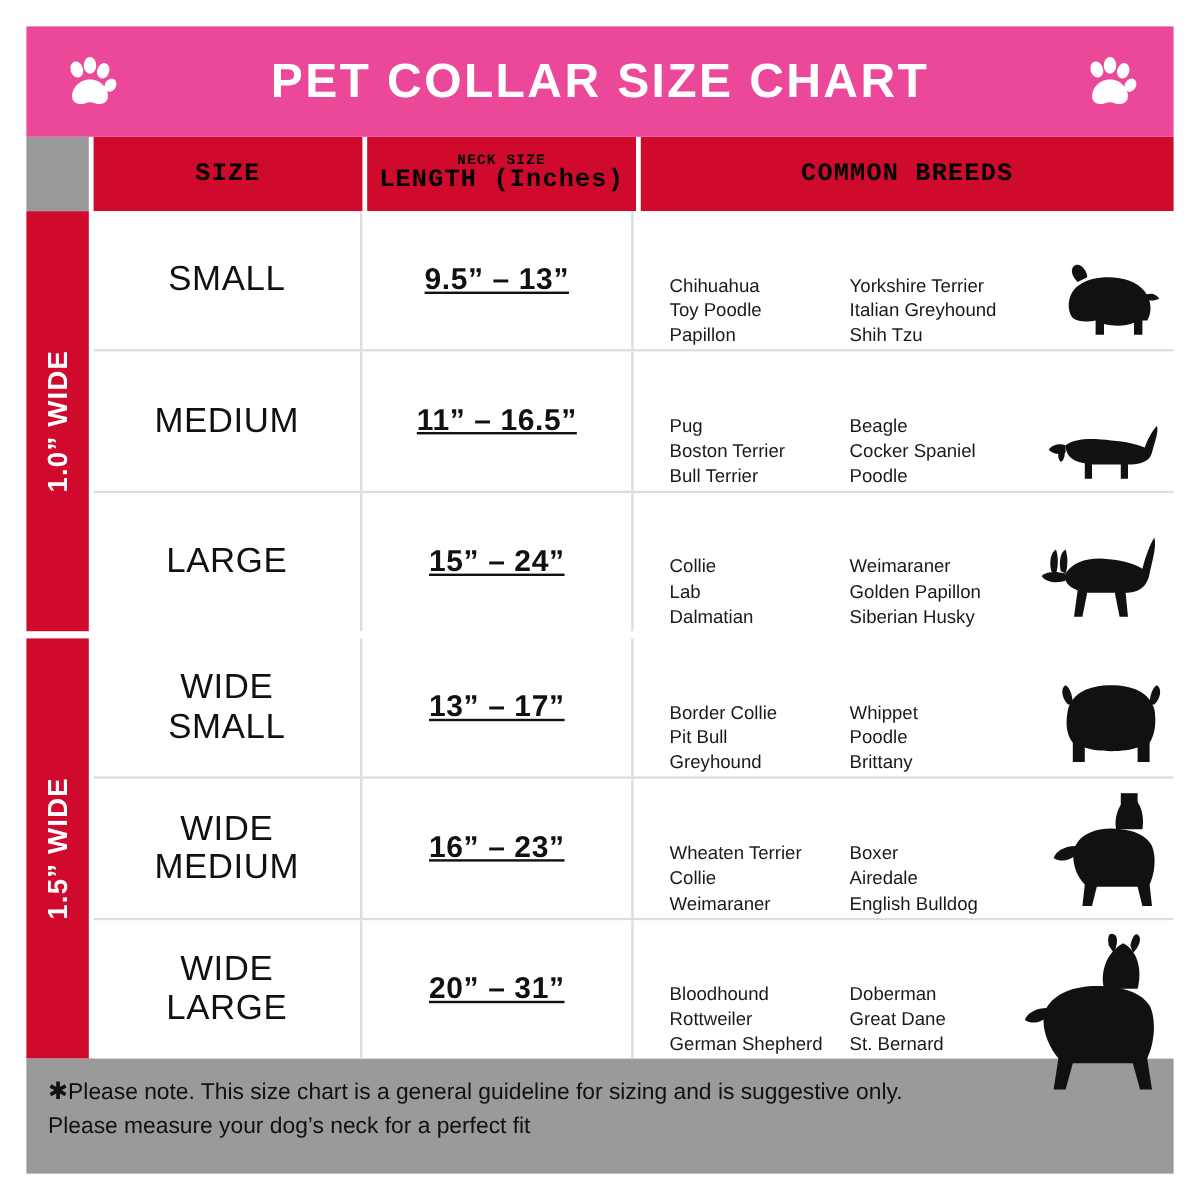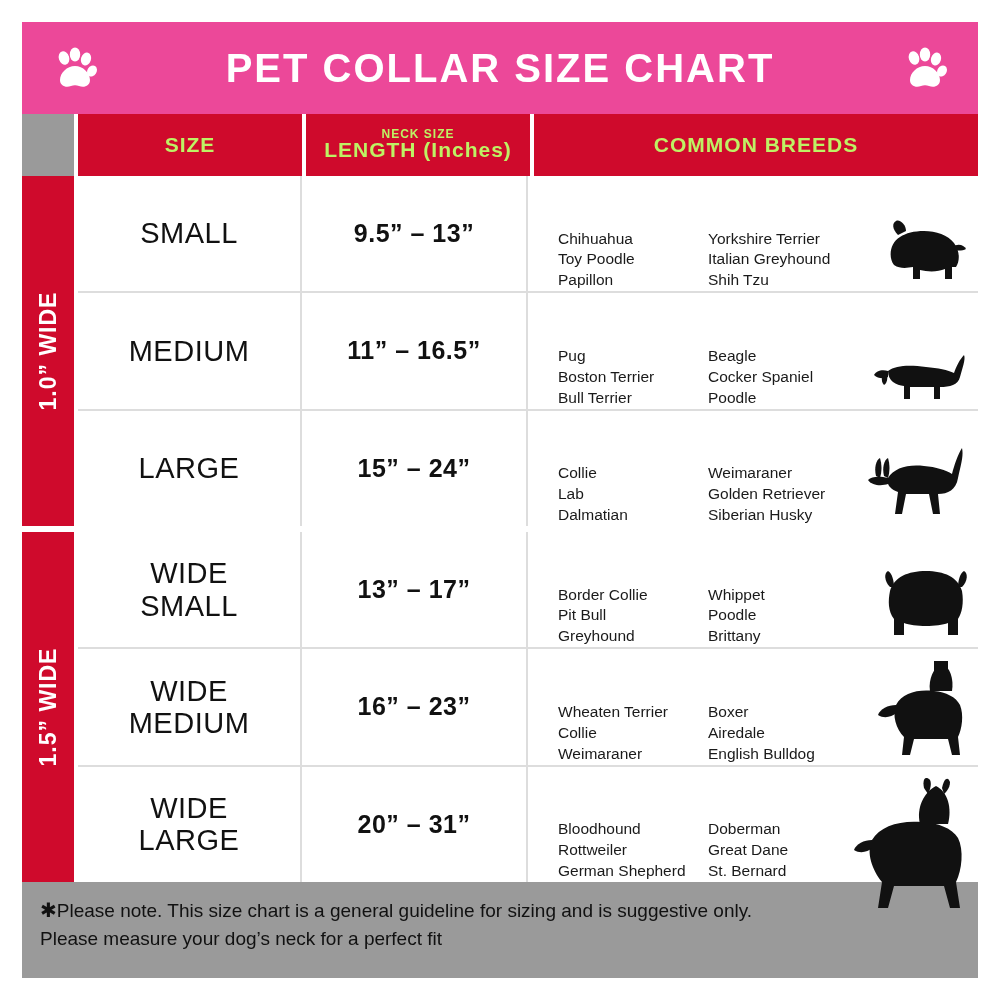--- a/index.html
+++ b/index.html
@@ -65,29 +65,30 @@
     background: #ffffff;
   }
   .colhead .spacer {
     width: 52px;
     background: #9a9a9a;
     flex: 0 0 52px;
     margin-right: 4px;
   }
   .colhead .cell {
     background: #cf0a2c;
-    color: #bef264;
+    color: #000000;
     display: flex;
     flex-direction: column;
     align-items: center;
     justify-content: center;
     font-weight: bold;
     font-size: 21px;
     letter-spacing: 1px;
     margin-right: 4px;
+    font-family: Liberation Mono, monospace;
   }
   .colhead .cell:last-child { margin-right: 0; }
   .ch-size   { flex: 0 0 224px; }
   .ch-length { flex: 0 0 224px; text-align: center; }
   .ch-breeds { flex: 1 1 auto; }
   .sup {
     font-size: 12px;
     font-weight: bold;
     letter-spacing: 1px;
     line-height: 1.05;
@@ -152,20 +153,21 @@
   .cell-length {
     flex: 0 0 224px;
     display: flex;
     align-items: center;
     justify-content: center;
     font-size: 25px;
     font-weight: bold;
     color: #111111;
     border-right: 2px solid #dddddd;
     letter-spacing: 0.5px;
+    text-decoration: underline;
   }
   .cell-breeds {
     flex: 1 1 auto;
     display: flex;
     align-items: flex-end;
     position: relative;
     padding-left: 30px;
     box-sizing: border-box;
   }
   .breed-col {
@@ -298,21 +300,21 @@
             <div class="cell-size">LARGE</div>
             <div class="cell-length">15” – 24”</div>
             <div class="cell-breeds">
               <div class="breed-col col1">
                 <div>Collie</div>
                 <div>Lab</div>
                 <div>Dalmatian</div>
               </div>
               <div class="breed-col col2">
                 <div>Weimaraner</div>
-                <div>Golden Retriever</div>
+                <div>Golden Papillon</div>
                 <div>Siberian Husky</div>
               </div>
               <div class="dog">
                 <svg width="112" height="94" viewBox="0 0 112 94" aria-hidden="true">
                   <path d="M26 46 C32 36 46 32 62 34 C74 35 84 38 90 42 C92 34 96 22 100 16 C102 24 98 36 96 46 C94 58 86 62 76 62 L78 82 L71 82 L67 62 L44 62 L40 82 L33 82 L36 60 C28 57 24 52 26 46 Z" fill="#111111"></path>
                   <path d="M26 46 C18 44 10 44 6 48 C10 54 20 54 26 52 Z" fill="#111111"></path>
                   <path d="M14 44 C12 36 14 28 18 26 C20 32 20 40 18 46 Z" fill="#111111"></path>
                   <path d="M22 44 C20 36 22 28 26 26 C28 32 28 40 26 46 Z" fill="#111111"></path>
                 </svg>
               </div>

